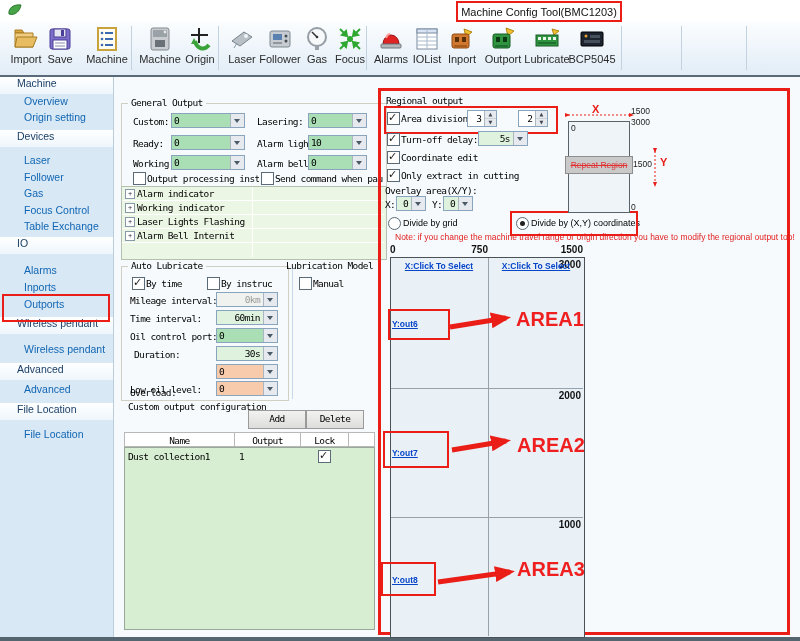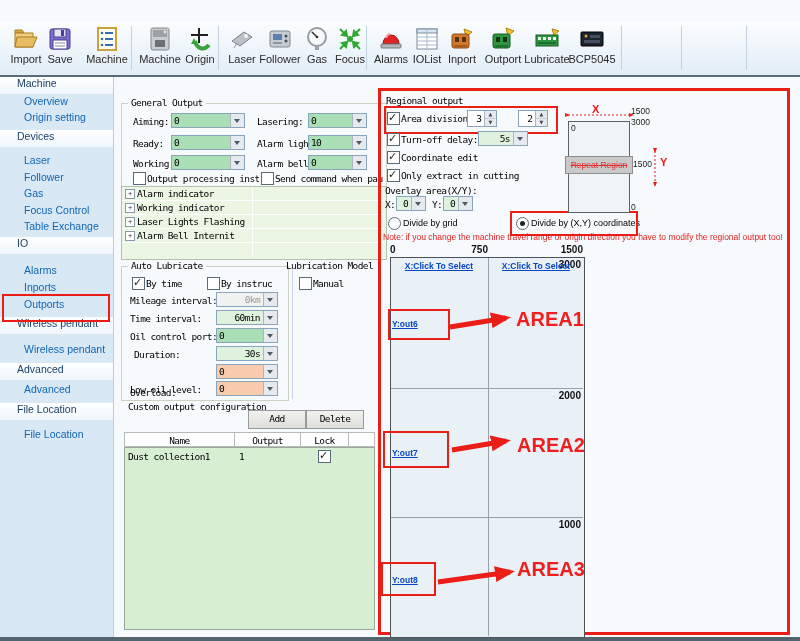--- a/index.html
+++ b/index.html
@@ -51,37 +51,45 @@
   .indrow{position:absolute;left:0;width:262px;height:13px;border-bottom:1px solid #fff;}
   .plus{position:absolute;left:3px;top:2px;width:8px;height:8px;background:#fff;border:1px solid #8899aa;font:7px "DejaVu Sans Mono",monospace;line-height:8px;text-align:center;color:#334;}
   .inddiv{position:absolute;left:130px;top:0;width:1px;height:70px;background:#ffffff;}
   
   .btn{position:absolute;width:56px;height:17px;background:linear-gradient(#f2f2f0,#dddddb);border:1px solid #9a9a9a;font:9.5px "DejaVu Sans Mono",monospace;letter-spacing:-0.6px;text-align:center;line-height:15px;cursor:pointer;}
   .thc{position:absolute;top:432px;height:15px;background:#fff;border:1px solid #b8b8b8;font:9.5px "DejaVu Sans Mono",monospace;letter-spacing:-0.6px;text-align:center;line-height:15px;box-sizing:border-box;}
   .tbody{position:absolute;left:124px;top:447px;width:251px;height:183px;background:#d7eed2;border:1px solid #9aa89a;box-sizing:border-box;}
   
   .rpanel{position:absolute;left:378px;top:88px;width:412px;height:547px;border:3px solid #ea1d17;box-sizing:border-box;pointer-events:none;}
   .redbox{position:absolute;border:2px solid #ea1d17;pointer-events:none;}
-  .note{position:absolute;font:8.5px "Liberation Sans",sans-serif;color:#e32222;white-space:nowrap;}
+  .note{position:absolute;font:8.5px "Liberation Sans",sans-serif;color:#e32222;white-space:nowrap;margin-left:12px;}
   
   .grid{position:absolute;left:390px;top:257px;width:193px;height:379px;border:1px solid #4a5258;background:#e9f1f7;box-sizing:content-box;}
   .gline{position:absolute;background:#98a2aa;}
   .axis{position:absolute;font:bold 10px "Liberation Sans",sans-serif;color:#111;white-space:nowrap;}
   .link{position:absolute;font:bold 8.5px "Liberation Sans",sans-serif;color:#0645c8;text-decoration:underline;white-space:nowrap;cursor:pointer;}
   .area-label{position:absolute;font:bold 20px "Liberation Sans",sans-serif;color:#ef1f1f;white-space:nowrap;}
   .pvl{position:absolute;font:8.5px "Liberation Sans",sans-serif;color:#222;white-space:nowrap;}
   .pv-axis{position:absolute;font:bold 11px "Liberation Sans",sans-serif;color:#ea1d17;}
   .repeat{position:absolute;left:565px;top:156px;width:66px;height:16px;background:#c9c9c9;border:1px solid #8e8e8e;font:8.5px "Liberation Sans",sans-serif;color:#e03030;text-decoration:line-through;text-align:center;line-height:16px;}
   .annot-svg{position:absolute;pointer-events:none;}
 </style>
 </head>
 <body>
 
 <div id="screen">
 
+  <div class="titlebar">
+    <svg style="position:absolute;left:7px;top:3px" width="16" height="15" viewBox="0 0 16 15">
+        <path d="M2 11 C1 5 7 1 14 2 C13 8 8 13 2 11 Z" fill="#47a447" stroke="#2e7a2e"></path>
+      </svg>
+    <div class="wtitle-box">
+      <span class="wtitle">Machine Config Tool(BMC1203)</span>
+    </div>
+  </div>
 
   <div class="toolbar">
     <div class="titem" style="left:3px">
       <svg width="26" height="26" viewBox="0 0 26 26">
           <path d="M2 7 L2 4 L9 4 L11 7 Z" fill="#d9a844" stroke="#a87c20"></path>
           <path d="M2 7 L2 21 L20 21 L20 7 Z" fill="#f0cc80" stroke="#a87c20"></path>
           <path d="M4 11 L24 11 L20 21 L2 21 Z" fill="#e8bd62" stroke="#a87c20"></path>
         </svg>
       <span class="tlabel">Import</span>
     </div>
@@ -258,21 +266,21 @@
     <div class="srow shd" style="top:326px">File Location</div>
     <div class="srow sit" style="top:351px">File Location</div>
   </div>
 
   <div class="redbox" style="left:2px;top:294px;width:104px;height:24px"></div>
 
 
   <div class="fieldset" style="left:121px;top:103px;width:264px;height:83px"></div>
   <span class="ml flabel" style="left:128px;top:97px">General Output</span>
 
-  <span class="ml" style="left:133px;top:116px">Aiming:</span>
+  <span class="ml" style="left:133px;top:116px">Custom:</span>
   <span class="combo" style="left:171px;top:113px;width:74px">
       <span class="v">0</span>
       <span class="db"></span>
     </span>
   <span class="ml" style="left:257px;top:116px">Lasering:</span>
   <span class="combo" style="left:308px;top:113px;width:59px">
       <span class="v">0</span>
       <span class="db"></span>
     </span>
 

